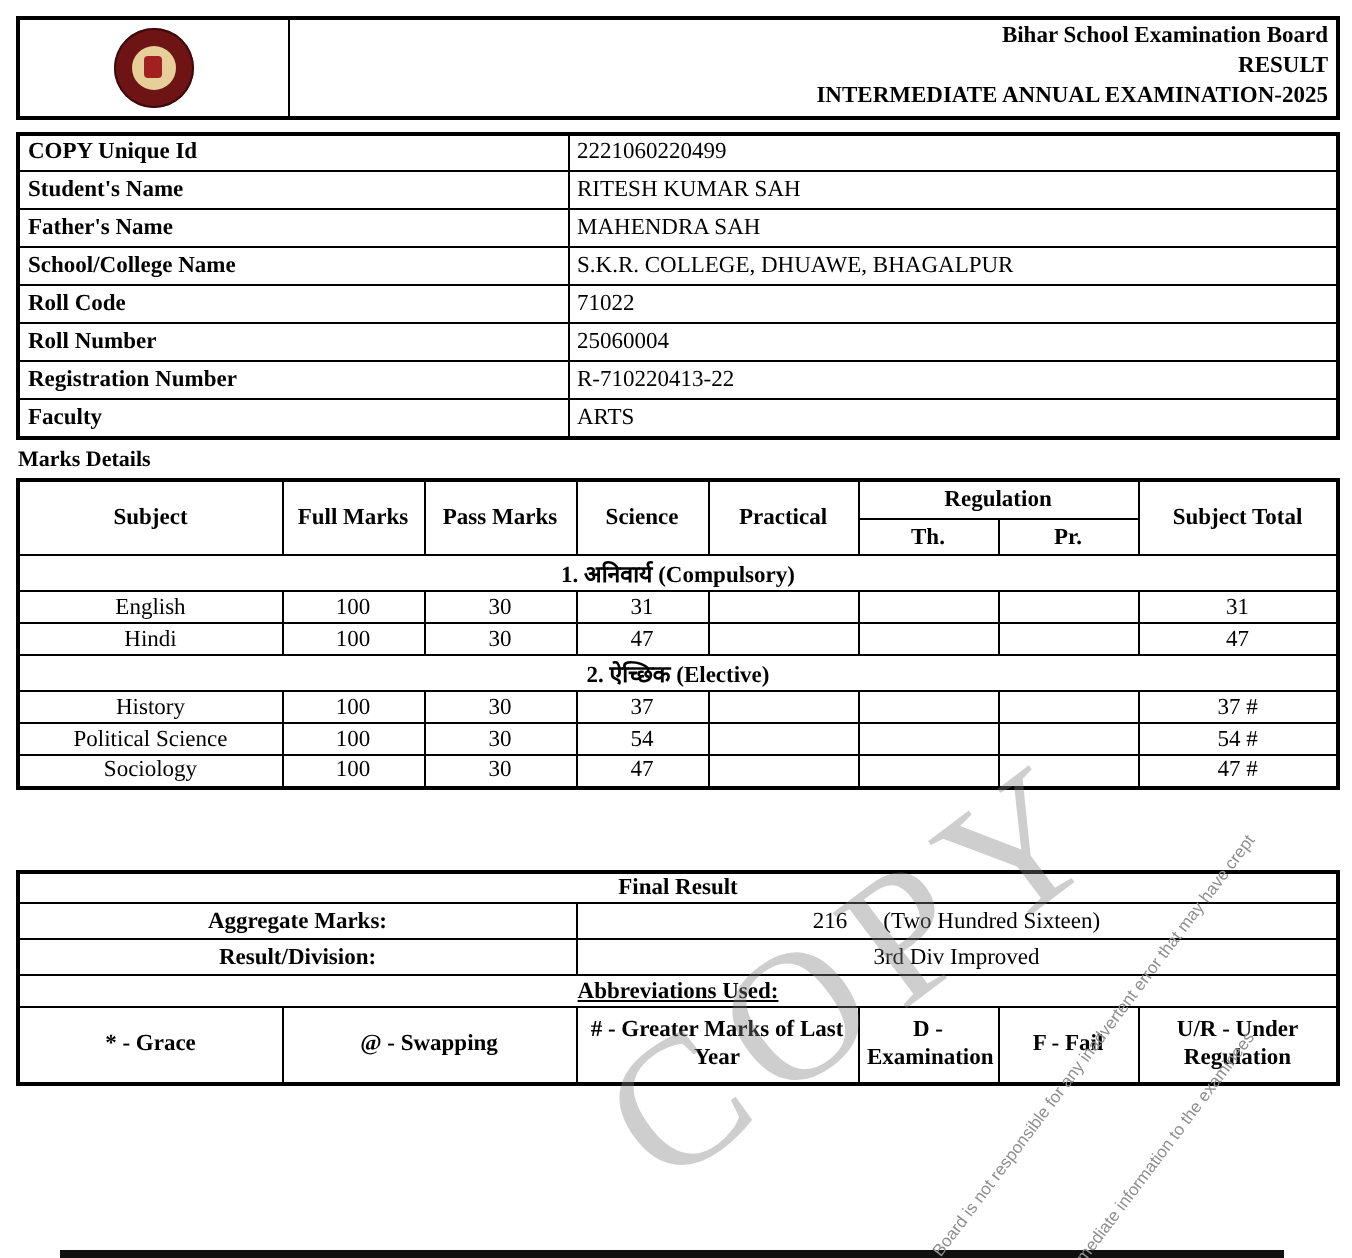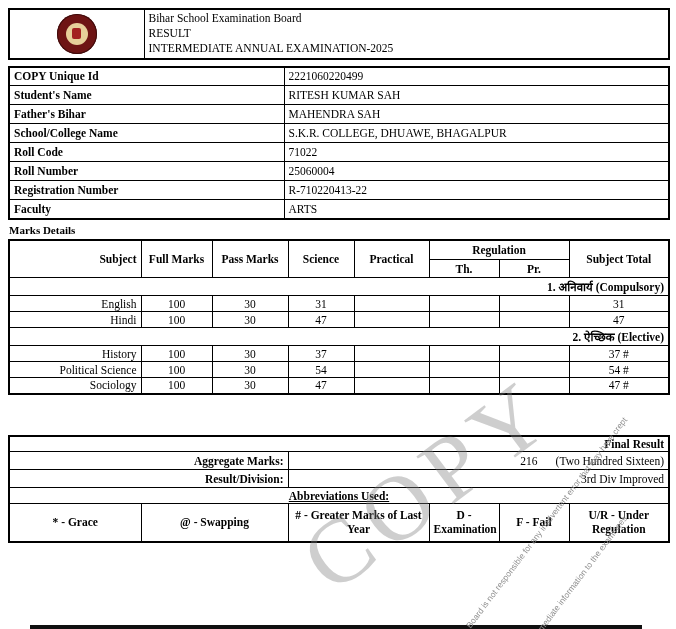--- a/index.html
+++ b/index.html
@@ -6,26 +6,26 @@
   html,body { width:676px; height:629px; }
   body { background:#ffffff; color:#000; font-family:"Liberation Serif","DejaVu Serif",serif; }
   .page { position:relative; width:676px; height:629px; overflow:hidden; background:#fff; }
   .content { position:absolute; left:8px; top:8px; width:660px; }
 
   table { border-collapse:collapse; width:660px; table-layout:fixed; }
   .tbl { border:2px solid #000; }
   .tbl td { border:1px solid #000; font-size:11.5px; padding:1px 4px; vertical-align:middle; }
   .bold { font-weight:bold; }
   .ctr { text-align:center; }
-  .left { text-align:right; }
+  .left { text-align:center; }
 
   
   .header-tbl td { height:46px; }
   .logo-cell { text-align:center; }
-  .title-cell { text-align:left; font-weight:normal; font-size:12px; line-height:1.32; }
+  .title-cell { text-align:right; font-weight:bold; font-size:12px; line-height:1.32; }
   .seal { width:40px; height:40px; margin:0 auto; border-radius:50%; background:#6e1414;
           display:flex; align-items:center; justify-content:center; box-shadow:0 0 0 1px #3d0b0b inset; }
   .seal-inner { width:22px; height:22px; border-radius:50%; background:#e7cf9a;
           display:flex; align-items:center; justify-content:center; }
   .seal-core { width:9px; height:11px; background:#a32020; border-radius:2px; }
 
   .gap6 { height:6px; }
 
   
   .details-tbl td { height:19px; }
@@ -97,21 +97,21 @@
       <tbody>
           <tr>
         <td class="lbl">COPY Unique Id</td>
         <td class="val">2221060220499</td>
       </tr>
       <tr>
         <td class="lbl">Student's Name</td>
         <td class="val">RITESH KUMAR SAH</td>
       </tr>
       <tr>
-        <td class="lbl">Father's Bihar</td>
+        <td class="lbl">Father's Name</td>
         <td class="val">MAHENDRA SAH</td>
       </tr>
       <tr>
         <td class="lbl">School/College Name</td>
         <td class="val">S.K.R. COLLEGE, DHUAWE, BHAGALPUR</td>
       </tr>
       <tr>
         <td class="lbl">Roll Code</td>
         <td class="val">71022</td>
       </tr>

